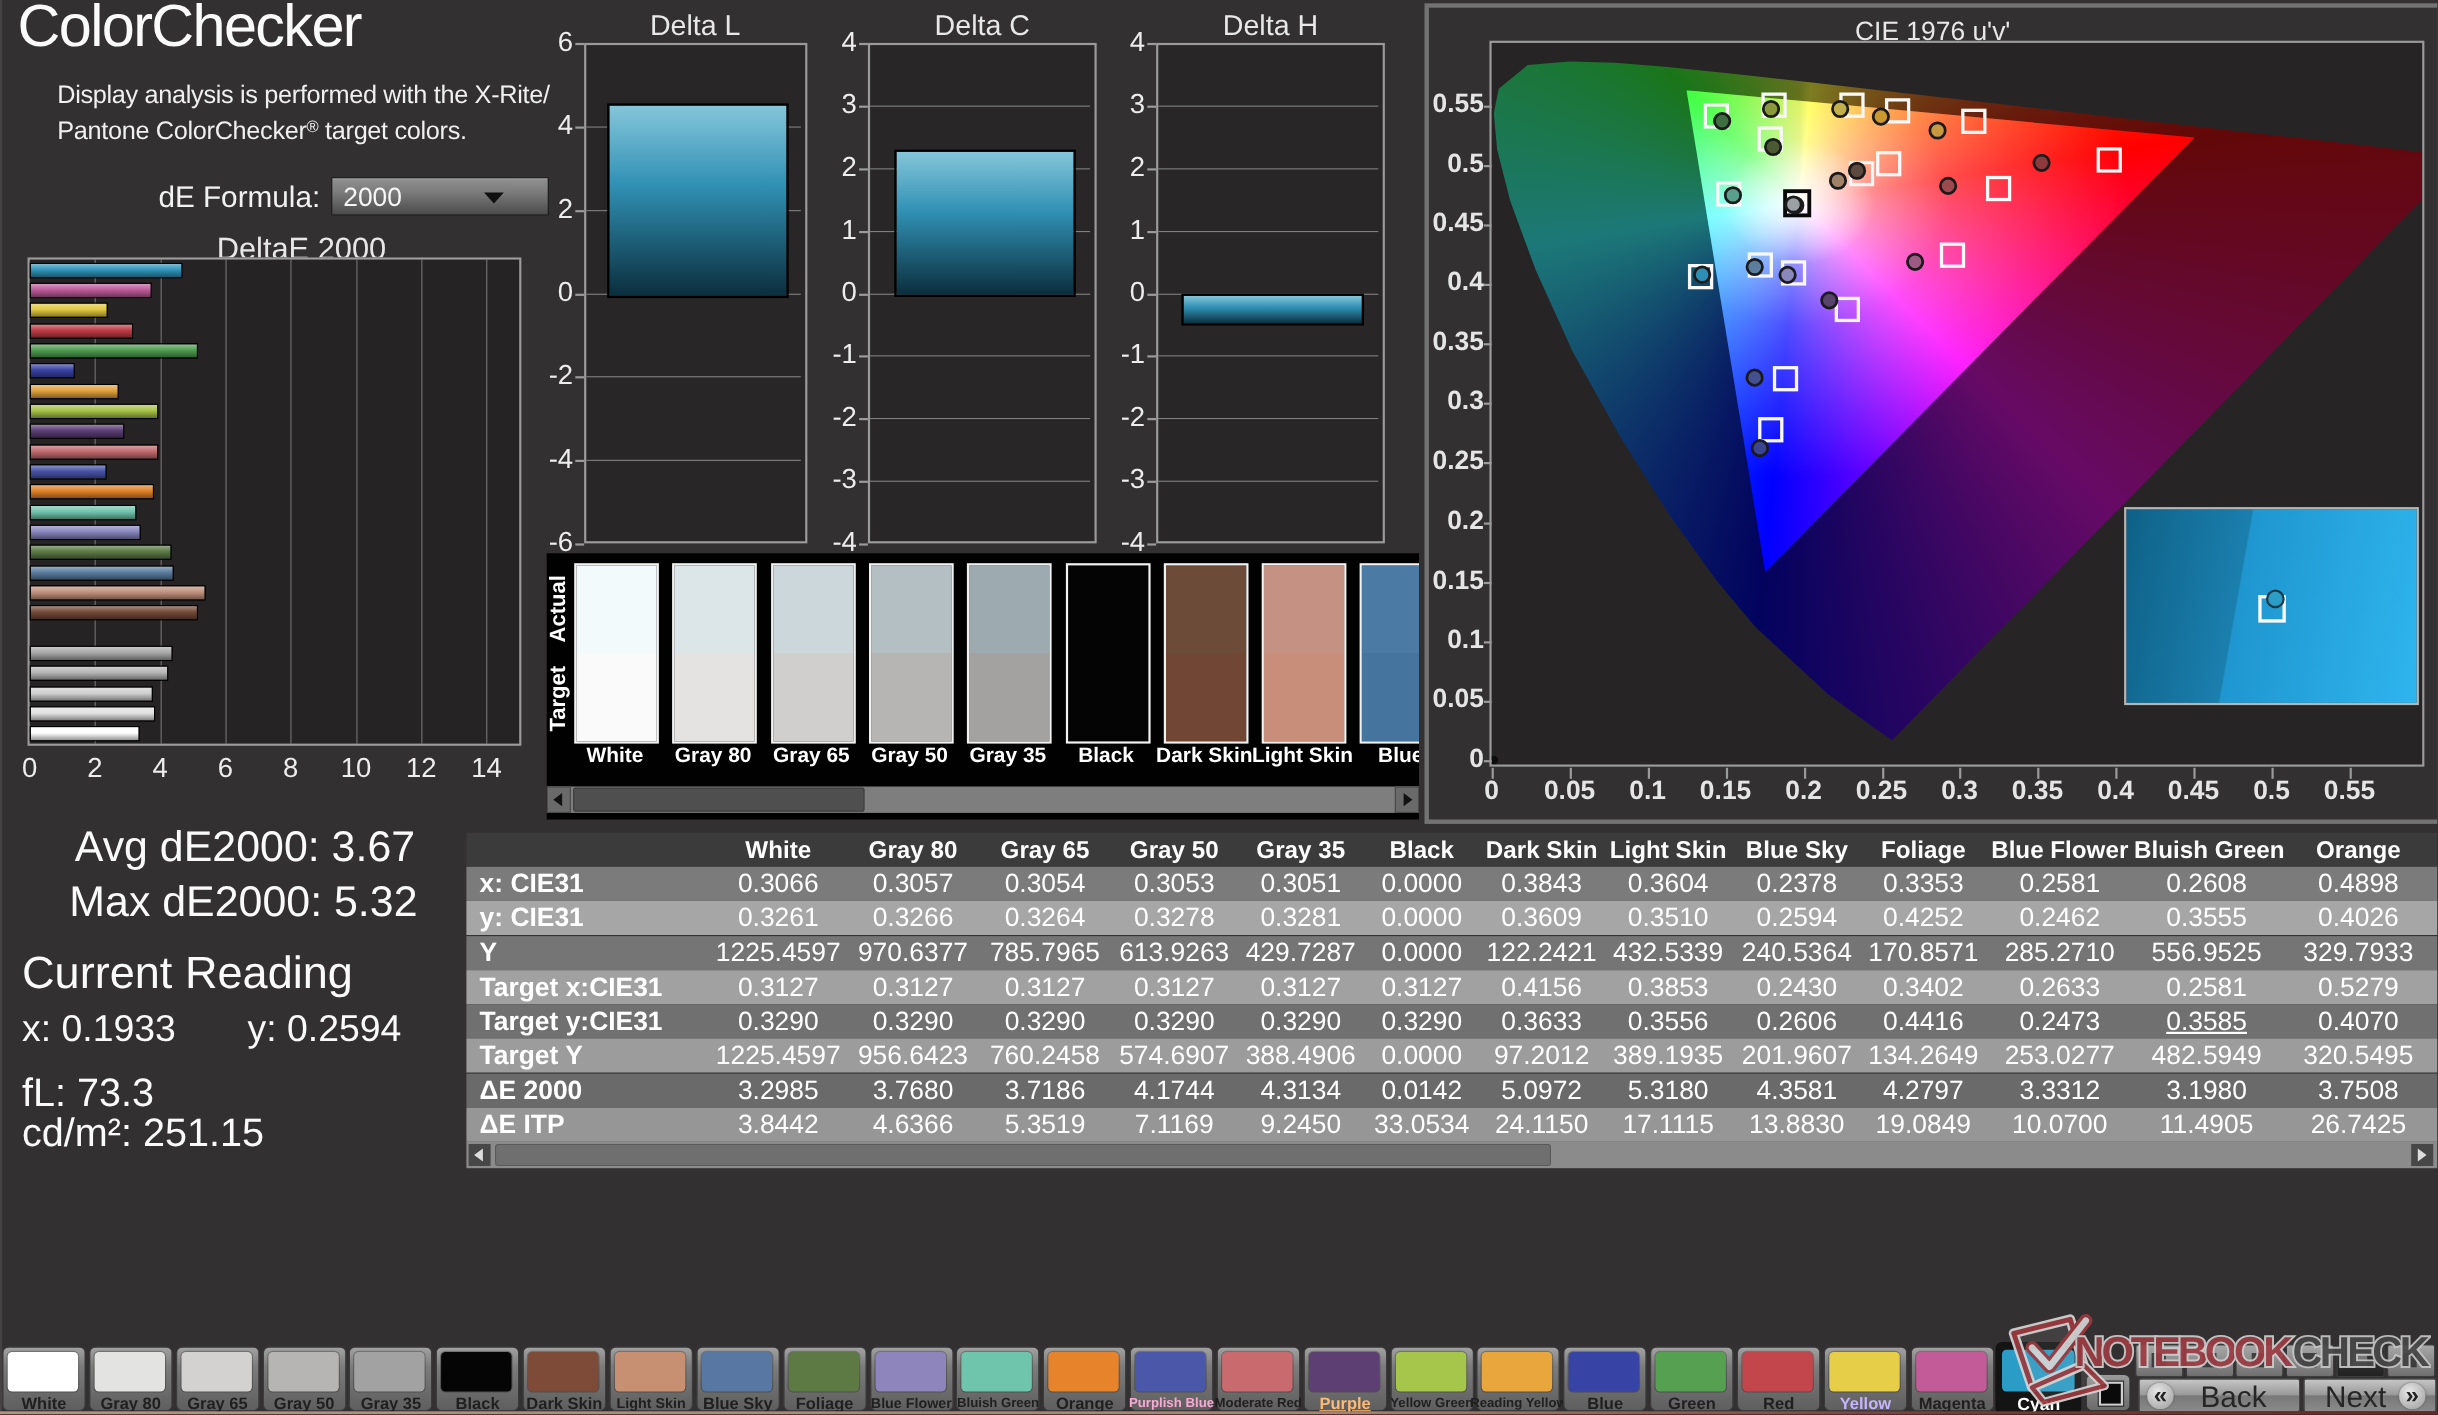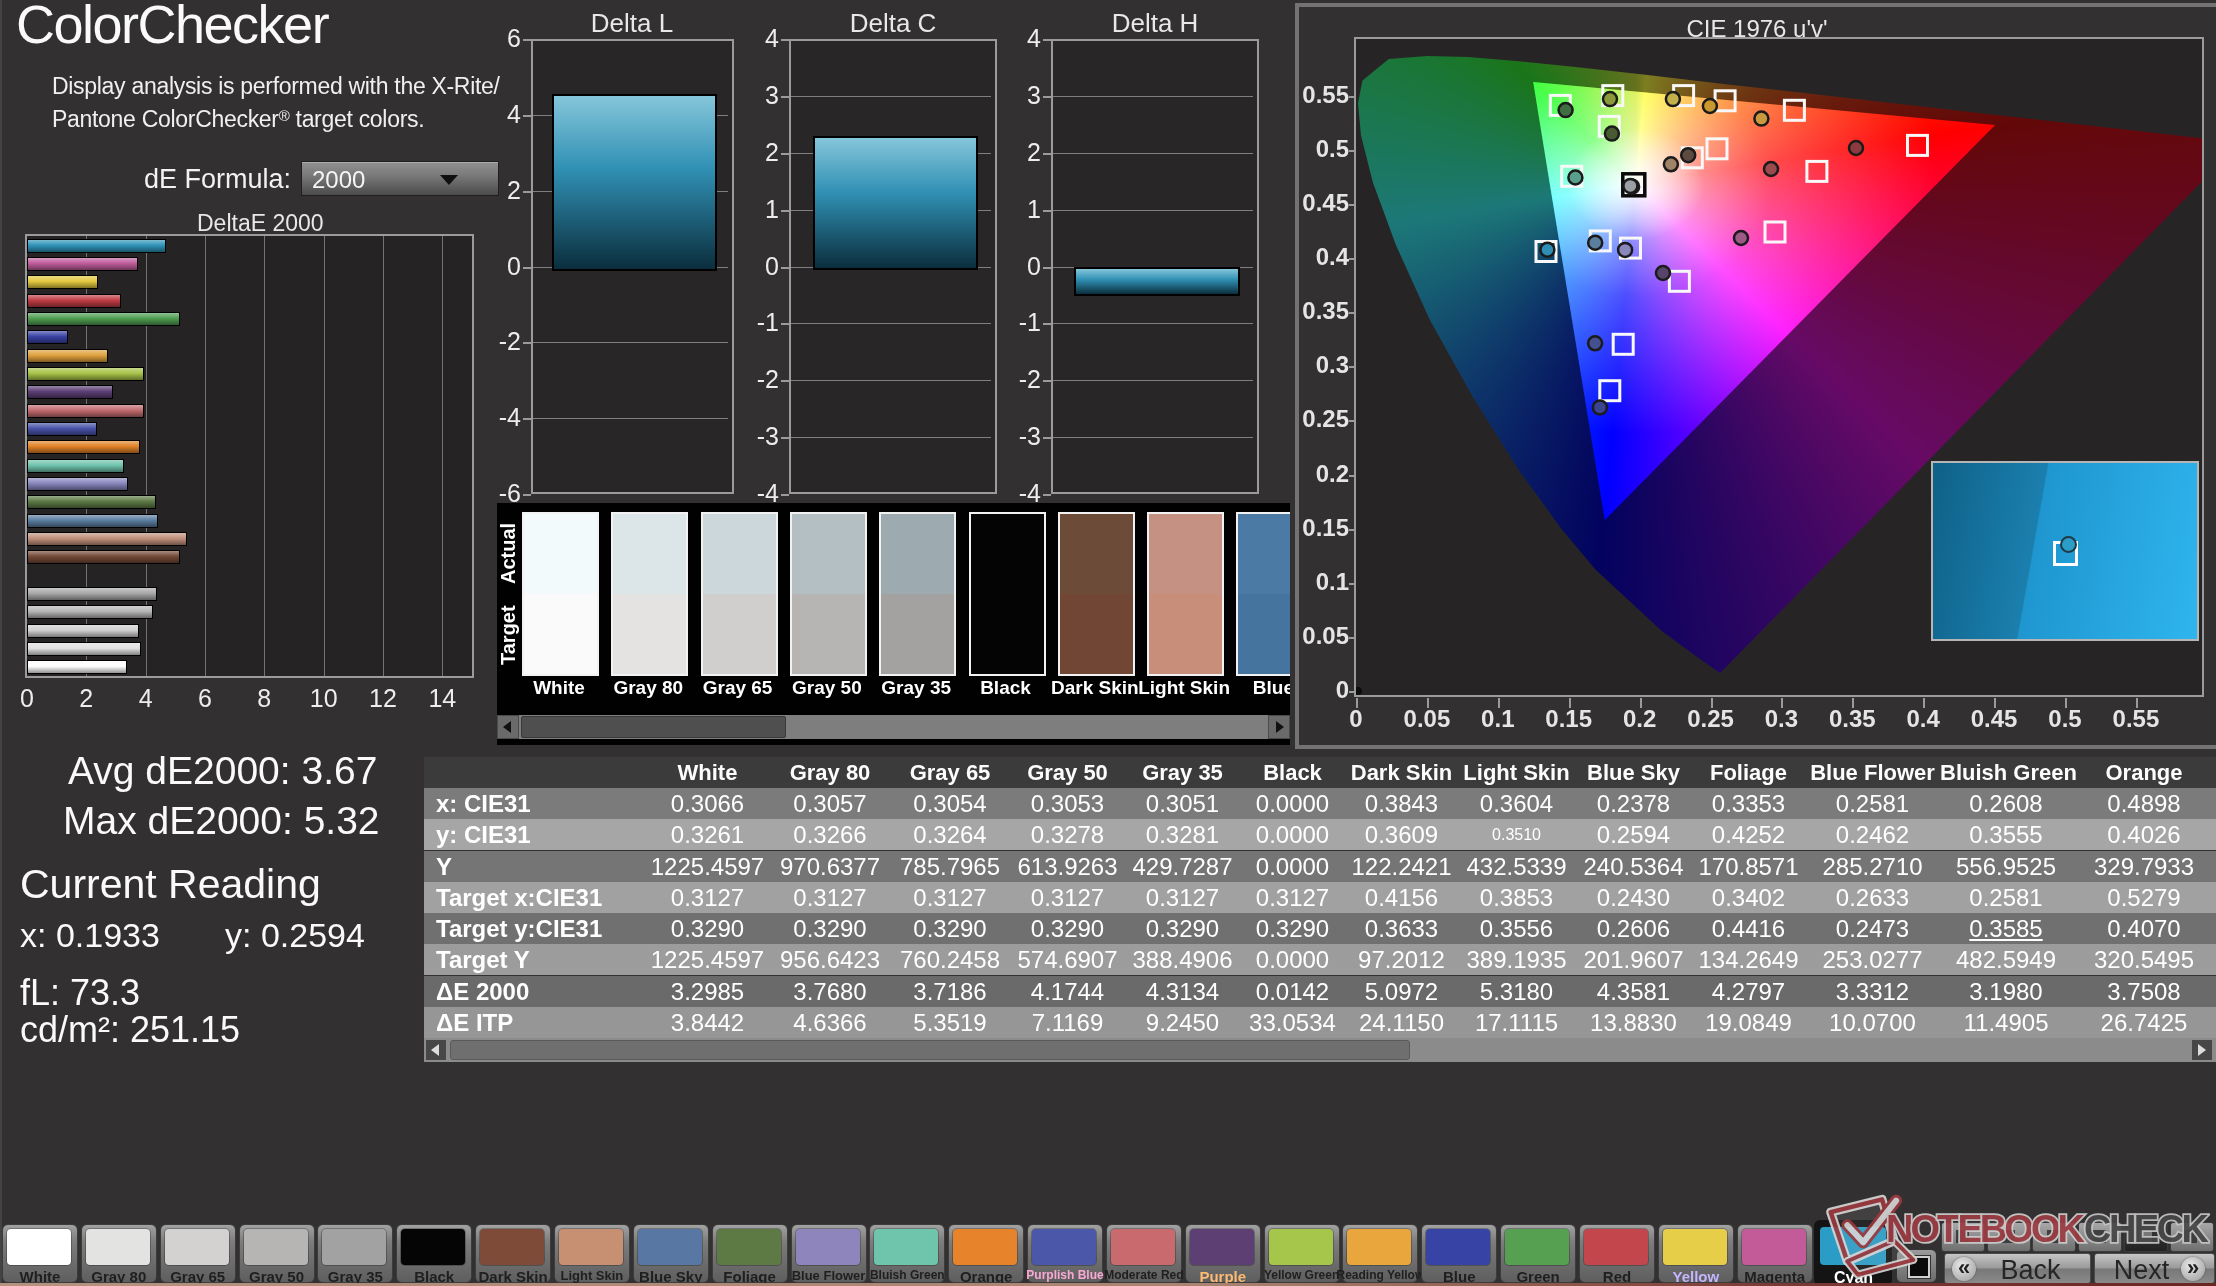--- a/index.html
+++ b/index.html
@@ -9,21 +9,21 @@
 <div id="app">
 
 <div class="abs" style="left:0;top:0;width:2px;height:1286px;background:#454243;"></div>
 <div class="abs" style="left:16px;top:-7px;font-size:54px;letter-spacing:-1.5px;color:#fafafa;">ColorChecker</div>
 <div class="abs" style="left:52px;top:72px;font-size:23px;line-height:29px;letter-spacing:-0.3px;color:#f0f0f0;">Display analysis is performed with the X-Rite/<br>Pantone ColorChecker<span style="font-size:15px;vertical-align:6px;">®</span> target colors.</div>
 <div class="abs" style="left:144px;top:164px;font-size:27px;">dE Formula:</div>
 <div class="abs" style="left:301px;top:161px;width:196px;height:33px;background:linear-gradient(to bottom,#919191,#7a7a7a 40%,#4b4b4b);border:1px solid #202020;box-shadow:inset 0 1px 0 rgba(255,255,255,.25);">
       <div class="abs" style="left:10px;top:4px;font-size:24px;color:#f5f5f5;">2000</div>
       <div class="abs" style="left:138px;top:13px;width:0;height:0;border-left:9px solid transparent;border-right:9px solid transparent;border-top:10px solid #101010;"></div>
     </div>
-<div class="abs" style="left:197px;top:210px;font-size:23px;color:#e8e8e8;">DeltaE 2000</div>
+<div class="abs" style="left:197px;top:210px;font-size:28px;color:#e8e8e8;">DeltaE 2000</div>
 <div class="abs" style="left:25px;top:234px;width:445px;height:440px;border:2px solid #9b9b9b;background:#262324;"></div>
 <div class="abs" style="left:86.3px;top:236px;width:1px;height:440px;background:#b4b4b4;opacity:.55;"></div>
 <div class="abs" style="left:145.7px;top:236px;width:1px;height:440px;background:#b4b4b4;opacity:.55;"></div>
 <div class="abs" style="left:205.0px;top:236px;width:1px;height:440px;background:#b4b4b4;opacity:.55;"></div>
 <div class="abs" style="left:264.3px;top:236px;width:1px;height:440px;background:#b4b4b4;opacity:.55;"></div>
 <div class="abs" style="left:323.7px;top:236px;width:1px;height:440px;background:#b4b4b4;opacity:.55;"></div>
 <div class="abs" style="left:383.0px;top:236px;width:1px;height:440px;background:#b4b4b4;opacity:.55;"></div>
 <div class="abs" style="left:442.3px;top:236px;width:1px;height:440px;background:#b4b4b4;opacity:.55;"></div>
 <div class="abs" style="left:27px;top:238.5px;width:137.1px;height:12px;background:linear-gradient(to bottom,#7dbcd2,#2e93b8 45%,#1a556a);border:1px solid #000;"></div>
 <div class="abs" style="left:27px;top:256.8px;width:108.6px;height:12px;background:linear-gradient(to bottom,#d799c1,#bf5c9b 45%,#6e3559);border:1px solid #000;"></div>
@@ -307,21 +307,21 @@
 </div>
 <div class="abs" style="left:424px;top:819.2px;width:1792px;height:31.25px;background:#a6a6a6;display:flex;">
 <div style="width:221px;font-size:24px;font-weight:bold;line-height:31px;color:#fff;padding-left:12px;box-sizing:border-box;">y: CIE31</div>
 <div style="width:125px;text-align:center;font-size:24px;line-height:31px;color:#fff;">0.3261</div>
 <div style="width:120px;text-align:center;font-size:24px;line-height:31px;color:#fff;">0.3266</div>
 <div style="width:120px;text-align:center;font-size:24px;line-height:31px;color:#fff;">0.3264</div>
 <div style="width:115px;text-align:center;font-size:24px;line-height:31px;color:#fff;">0.3278</div>
 <div style="width:115px;text-align:center;font-size:24px;line-height:31px;color:#fff;">0.3281</div>
 <div style="width:105px;text-align:center;font-size:24px;line-height:31px;color:#fff;">0.0000</div>
 <div style="width:113px;text-align:center;font-size:24px;line-height:31px;color:#fff;">0.3609</div>
-<div style="width:117px;text-align:center;font-size:16px;line-height:31px;color:#fff;">0.3510</div>
+<div style="width:117px;text-align:center;font-size:24px;line-height:31px;color:#fff;">0.3510</div>
 <div style="width:117px;text-align:center;font-size:24px;line-height:31px;color:#fff;">0.2594</div>
 <div style="width:113px;text-align:center;font-size:24px;line-height:31px;color:#fff;">0.4252</div>
 <div style="width:135px;text-align:center;font-size:24px;line-height:31px;color:#fff;">0.2462</div>
 <div style="width:132px;text-align:center;font-size:24px;line-height:31px;color:#fff;">0.3555</div>
 <div style="width:144px;text-align:center;font-size:24px;line-height:31px;color:#fff;">0.4026</div>
 </div>
 <div class="abs" style="left:424px;top:850.5px;width:1792px;height:31.25px;background:#757575;display:flex;">
 <div style="width:221px;font-size:24px;font-weight:bold;line-height:31px;color:#fff;padding-left:12px;box-sizing:border-box;">Y</div>
 <div style="width:125px;text-align:center;font-size:24px;line-height:31px;color:#fff;">1225.4597</div>
 <div style="width:120px;text-align:center;font-size:24px;line-height:31px;color:#fff;">970.6377</div>

